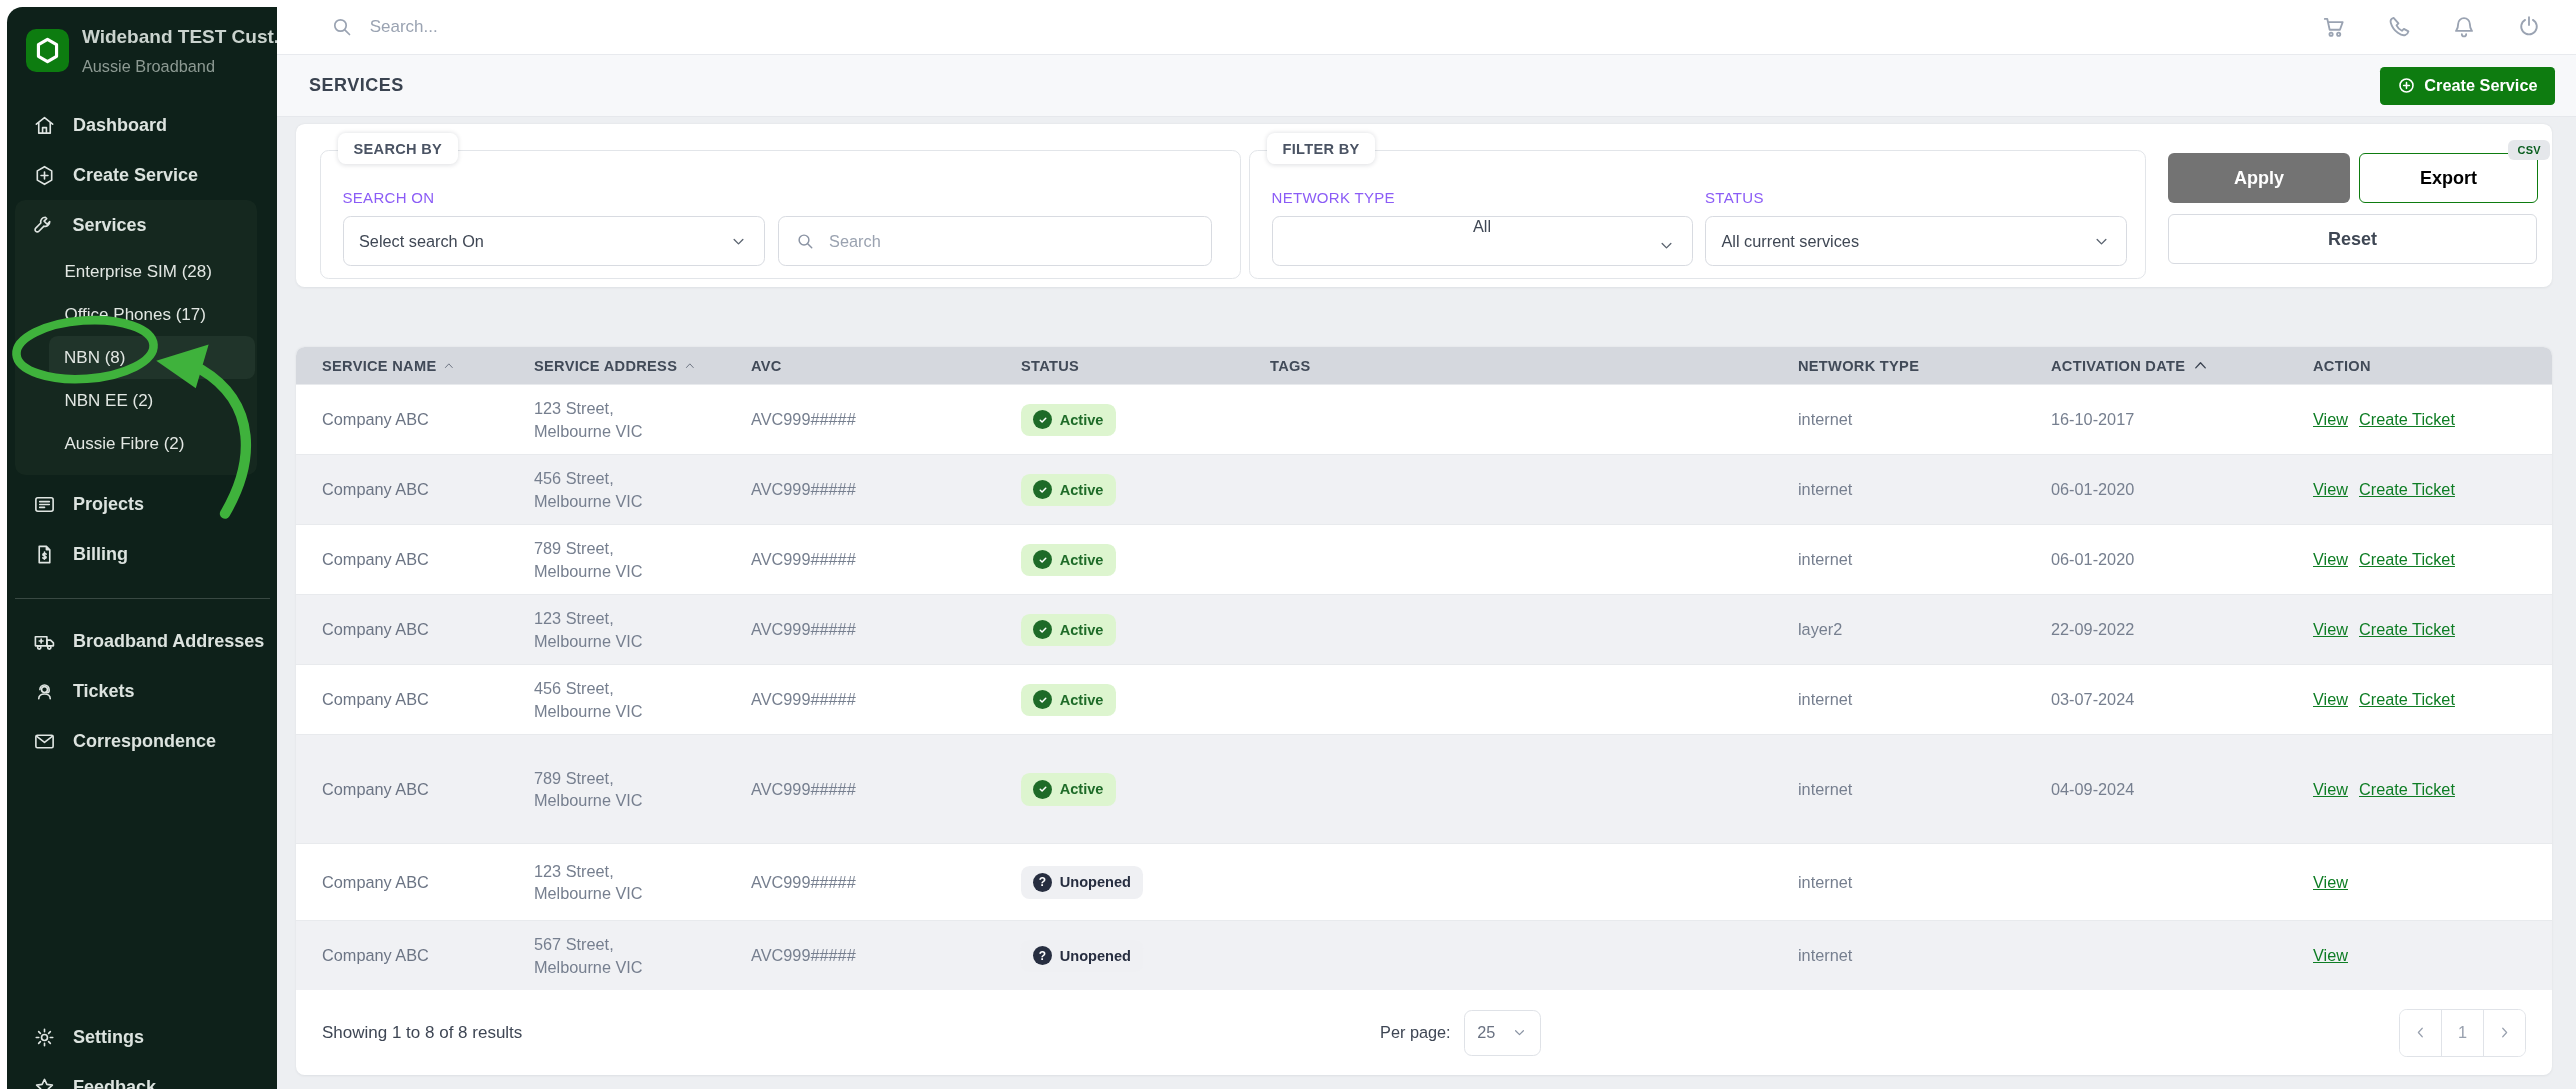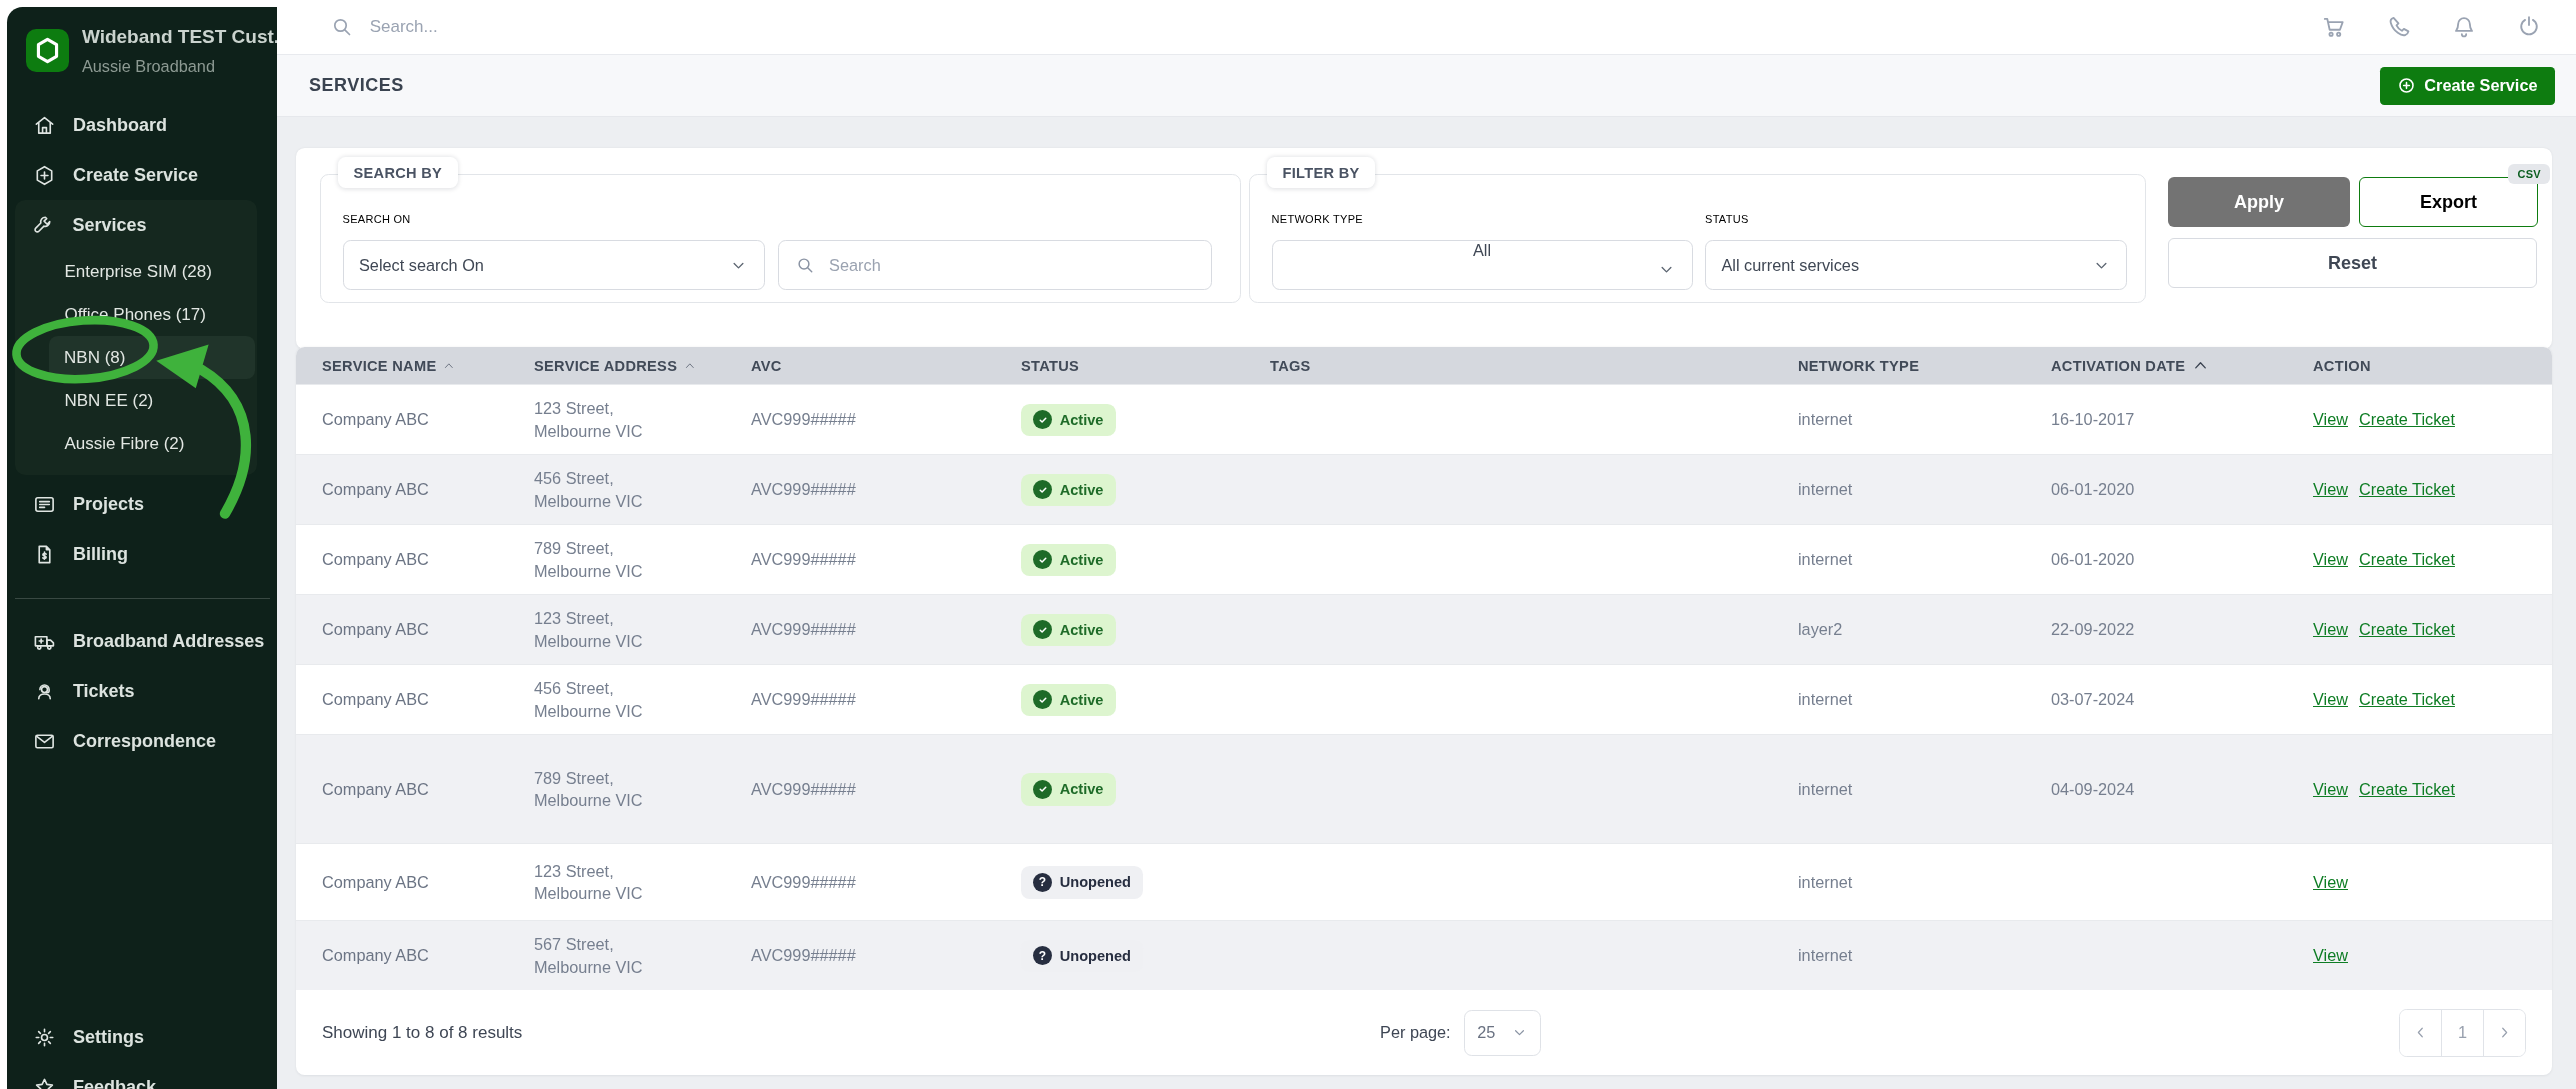--- a/index.html
+++ b/index.html
@@ -63,34 +63,34 @@
   }
   .page-title{font-size:18px;font-weight:600;color:#3a4350;letter-spacing:0.5px;}
   .btn-create{
     display:flex;align-items:center;gap:8.6px;background:#0e7c10;color:#ffffff;
     border:none;border-radius:4.3px;height:38px;padding:0 17px;font-size:16.3px;font-weight:600;
     cursor:pointer;font-family:inherit;
   }
 
   
   .filter-card{
-    position:absolute;left:19px;right:24px;top:148px;height:201px;background:#ffffff;
+    position:absolute;left:19px;right:24px;top:124px;height:163px;background:#ffffff;
     border-radius:8.6px;box-shadow:0 0.9px 2.6px rgba(16,24,40,.07);
   }
   .fieldset{
     position:absolute;top:26px;height:127px;border:0.9px solid #e2e5e9;border-radius:8.6px;background:#fff;
   }
   .fs-search{left:24px;width:919px;}
   .fs-filter{left:953px;width:895px;}
   .legend-chip{
     position:absolute;top:-18px;left:17px;background:#ffffff;border-radius:7.7px;
     padding:7.7px 15.5px;font-size:14.6px;font-weight:600;color:#4a5363;letter-spacing:0.3px;
     box-shadow:0 0.9px 5.2px rgba(16,24,40,.14);
   }
-  .fs-label{position:absolute;top:38px;font-size:11px;color:#000000;letter-spacing:0.3px;}
+  .fs-label{position:absolute;top:38px;font-size:15px;color:#8b5cf6;letter-spacing:0.3px;}
   .fs-control{
     position:absolute;top:65px;height:50px;border:0.9px solid #d8dbe1;border-radius:7.7px;background:#fff;
     display:flex;align-items:center;padding:0 15.5px;box-sizing:border-box;font-size:16.3px;color:#3f4754;
     cursor:pointer;
   }
   .fs-control .chev{margin-left:auto;width:19px;height:19px;color:#5b6470;}
   .fs-control input{
     border:none;outline:none;flex:1;font-size:16.3px;color:#3f4754;font-family:inherit;background:transparent;
   }
   .fs-control input::placeholder{color:#9aa2b0;}

